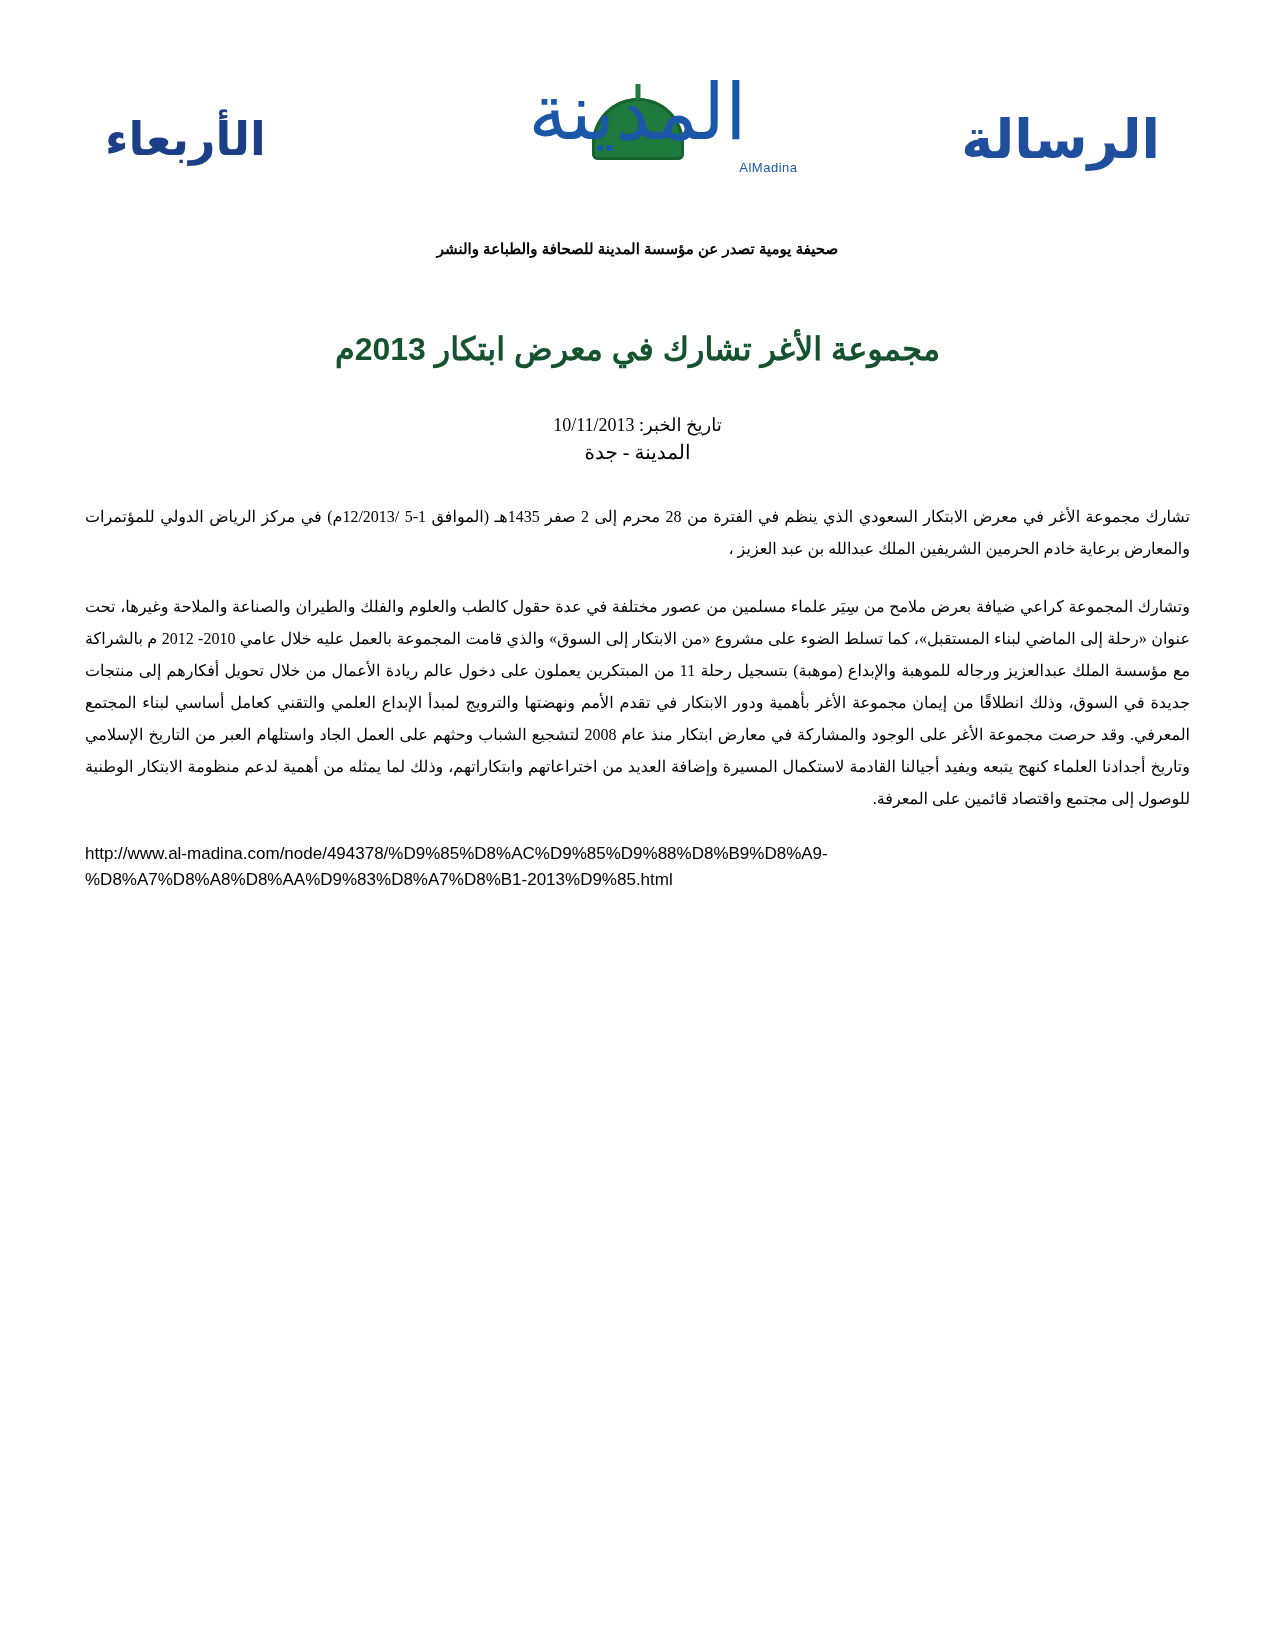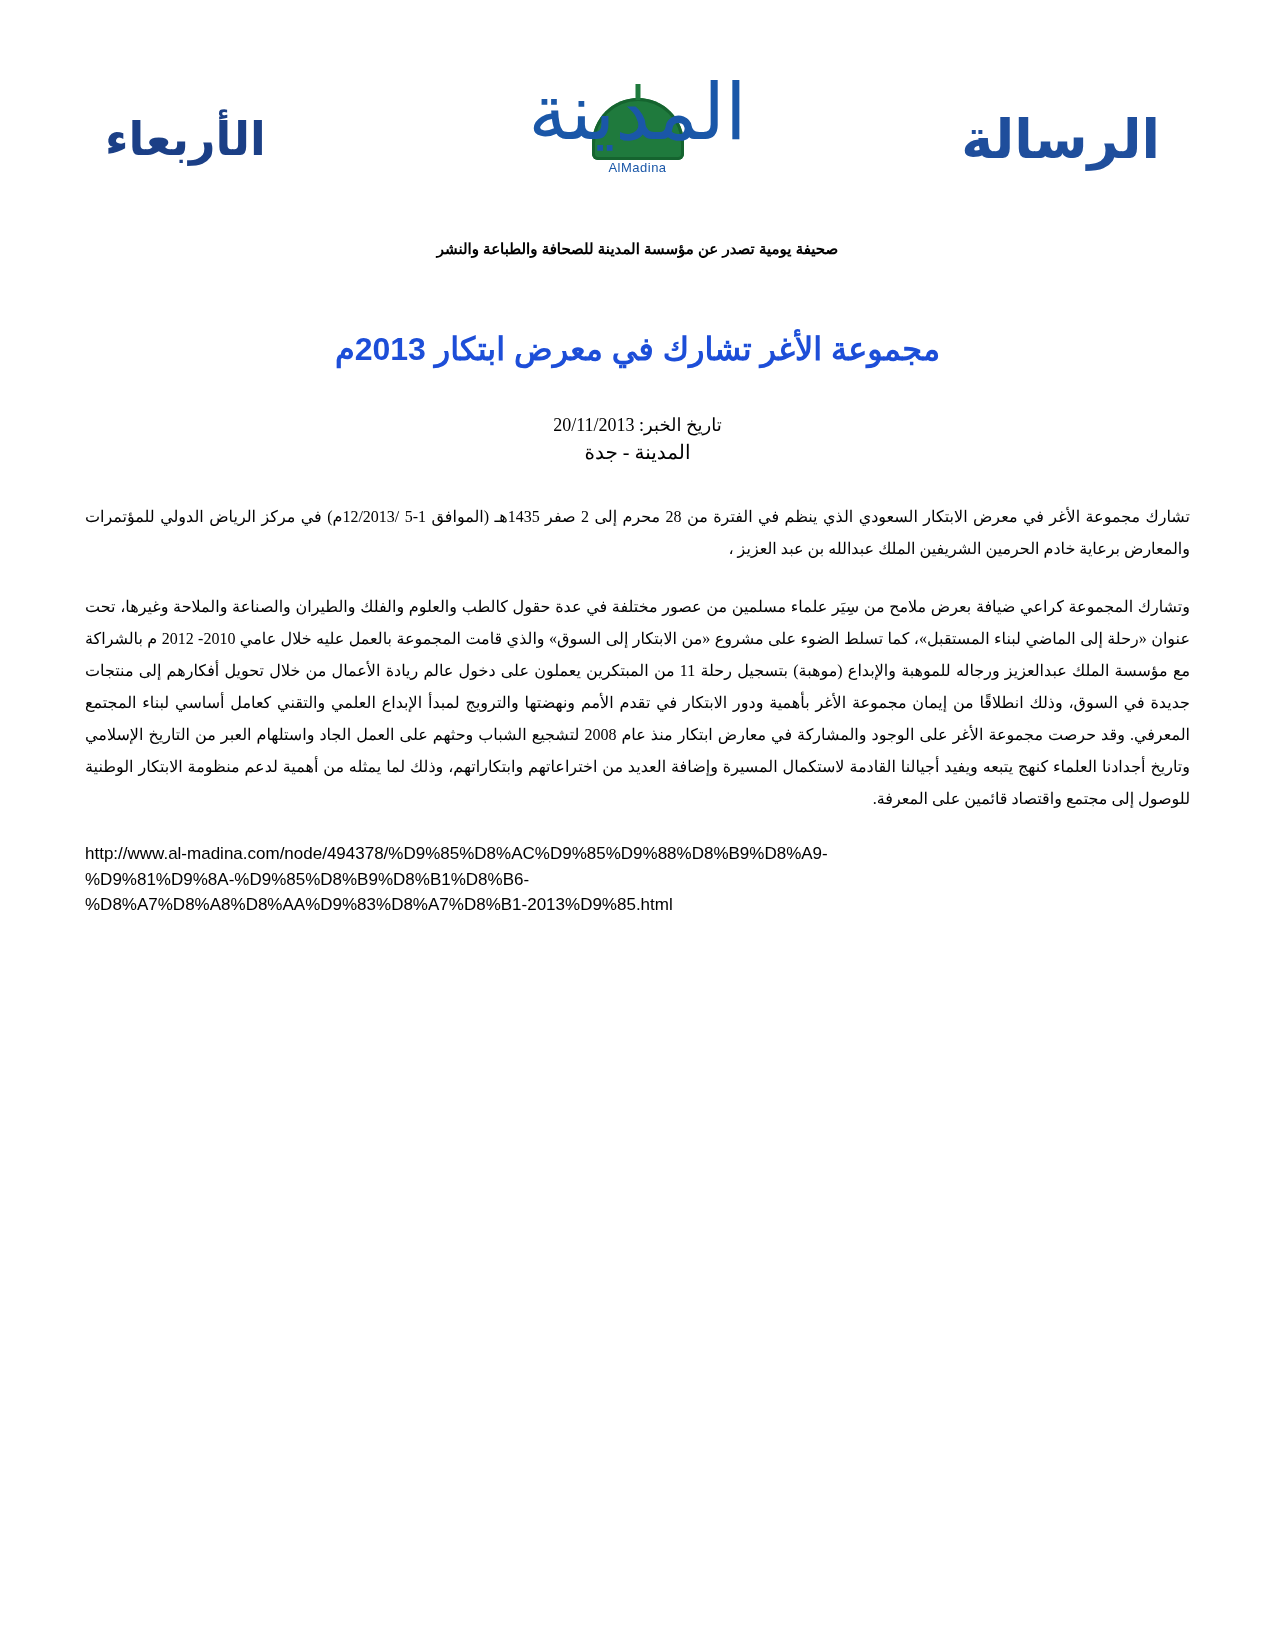--- a/index.html
+++ b/index.html
@@ -94,39 +94,40 @@
     height: 16px;
     background: #1f7a3d;
   }
   .logo-center .latin {
     margin-top: 4px;
     font-family: "Liberation Sans", sans-serif;
     font-size: 13px;
     color: #1a57a8;
     letter-spacing: 0.5px;
     direction: ltr;
+    text-align: right;
   }
 
   
   .tagline {
     text-align: center;
     font-family: "Liberation Sans", sans-serif;
     font-weight: bold;
     font-size: 15px;
     color: #000;
     direction: rtl;
   }
 
   
   .headline {
     text-align: center;
     font-family: "Liberation Sans", sans-serif;
     font-weight: bold;
     font-size: 32px;
-    color: #1d4ed8;
+    color: #14532d;
     margin-top: 72px;
     direction: rtl;
   }
 
   
   .meta {
     text-align: center;
     margin-top: 44px;
     direction: rtl;
     font-family: "Liberation Serif", serif;
@@ -178,28 +179,27 @@
     </div>
 
     <div class="logo-right-wordmark">الأربعاء</div>
   </div>
 
   <div class="tagline">صحيفة يومية تصدر عن مؤسسة المدينة للصحافة والطباعة والنشر</div>
 
   <h1 class="headline">مجموعة الأغر تشارك في معرض ابتكار 2013م</h1>
 
   <div class="meta">
-    <div class="line1">تاريخ الخبر: 20/11/2013</div>
+    <div class="line1">تاريخ الخبر: 10/11/2013</div>
     <div class="line2">المدينة - جدة</div>
   </div>
 
   <div class="body-text">
     <p>تشارك مجموعة الأغر في معرض الابتكار السعودي الذي ينظم في الفترة من 28 محرم إلى 2 صفر  1435هـ (الموافق 1-5 /12/2013م) في مركز الرياض الدولي للمؤتمرات والمعارض برعاية خادم الحرمين الشريفين الملك عبدالله بن عبد العزيز ،</p>
     <p>وتشارك المجموعة كراعي ضيافة بعرض ملامح من سِيَر علماء مسلمين من عصور مختلفة في عدة حقول كالطب والعلوم والفلك والطيران والصناعة والملاحة وغيرها، تحت عنوان «رحلة إلى الماضي لبناء المستقبل»، كما تسلط الضوء على مشروع «من الابتكار إلى السوق» والذي قامت المجموعة بالعمل عليه خلال عامي 2010- 2012 م بالشراكة مع مؤسسة الملك عبدالعزيز ورجاله للموهبة والإبداع (موهبة) بتسجيل رحلة 11 من المبتكرين يعملون على دخول عالم ريادة الأعمال من خلال تحويل أفكارهم إلى منتجات جديدة في السوق، وذلك انطلاقًا من إيمان مجموعة الأغر بأهمية ودور الابتكار في تقدم الأمم ونهضتها والترويج لمبدأ الإبداع العلمي والتقني كعامل أساسي لبناء المجتمع المعرفي. وقد حرصت مجموعة الأغر على الوجود والمشاركة في معارض ابتكار منذ عام 2008 لتشجيع الشباب وحثهم على العمل الجاد واستلهام العبر من التاريخ الإسلامي وتاريخ أجدادنا العلماء كنهج يتبعه ويفيد أجيالنا القادمة لاستكمال المسيرة وإضافة العديد من اختراعاتهم وابتكاراتهم، وذلك لما يمثله من أهمية لدعم منظومة الابتكار الوطنية للوصول إلى مجتمع واقتصاد قائمين على المعرفة.</p>
   </div>
 
   <div class="source-url">
     <div>http://www.al-madina.com/node/494378/%D9%85%D8%AC%D9%85%D9%88%D8%B9%D8%A9-</div>
-    <div>%D9%81%D9%8A-%D9%85%D8%B9%D8%B1%D8%B6-</div>
     <div>%D8%A7%D8%A8%D8%AA%D9%83%D8%A7%D8%B1-2013%D9%85.html</div>
   </div>
 
 </div>
 
 </body></html>

